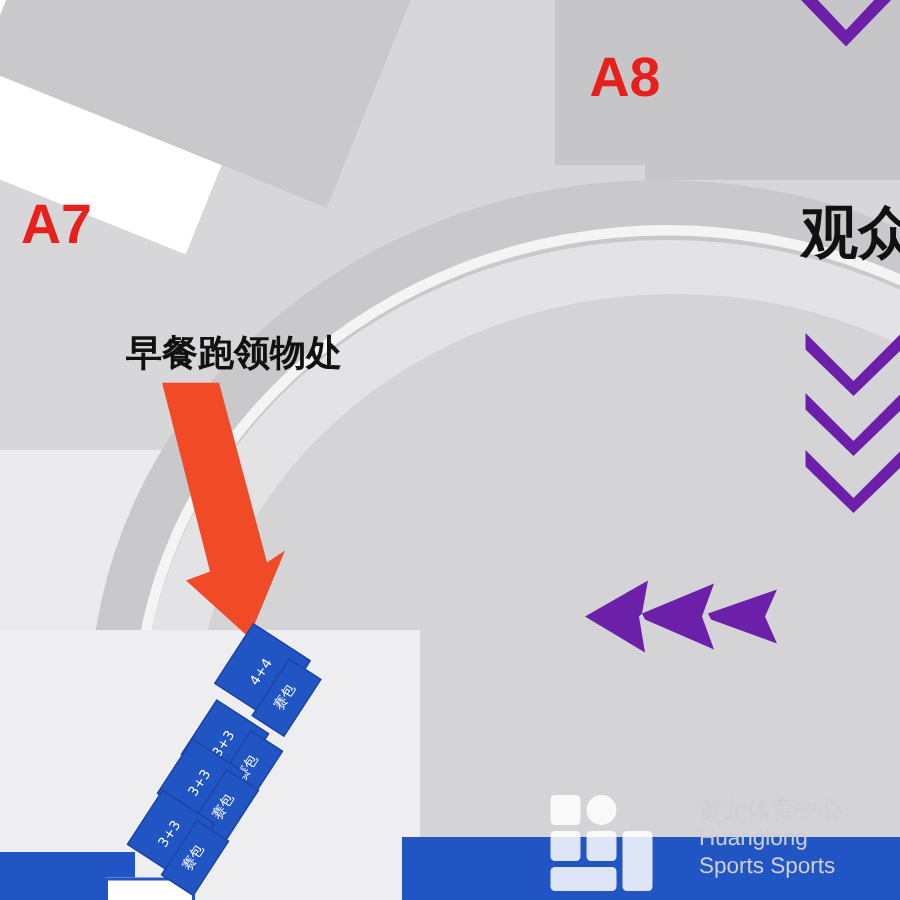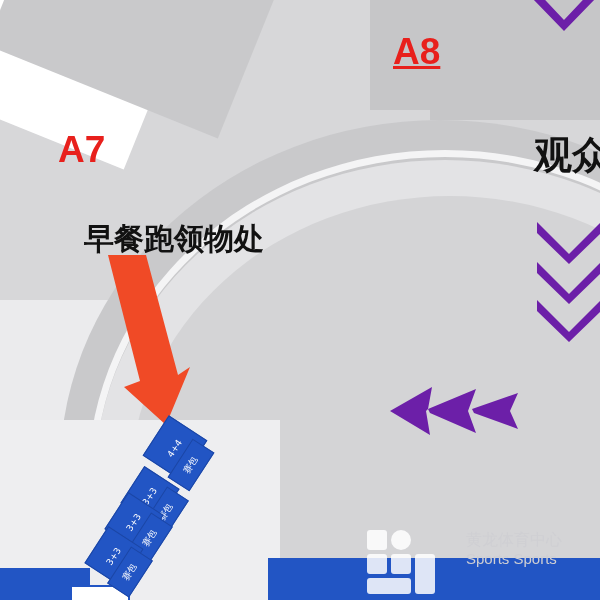--- a/index.html
+++ b/index.html
@@ -163,28 +163,28 @@
   }
 
   
   .zone-label {
     position: absolute;
     color: #e8201c;
     font-weight: bold;
     font-family: "Liberation Sans", sans-serif;
     letter-spacing: 0px;
   }
-  #zone-a7 { left: 14px; top: 129px; font-size: 37px; margin-left: 44px; }
-  #zone-a8 { left: 393px; top: 31px; font-size: 37px; text-decoration: underline; }
+  #zone-a7 { left: 14px; top: 129px; font-size: 37px; }
+  #zone-a8 { left: 393px; top: 31px; font-size: 37px; }
 
   .cn-label {
     position: absolute;
     color: #111111;
     font-weight: bold;
-    font-size: 30px;
+    font-size: 24px;
     font-family: "DejaVu Sans", sans-serif;
     white-space: nowrap;
   }
   #pickup-label { left: 84px; top: 219px; }
 
   .entrance-label {
     position: absolute;
     left: 534px;
     top: 136px;
     color: #111111;
@@ -341,16 +341,17 @@
   <svg class="wm-logo" viewBox="0 0 72 68">
     <rect x="2" y="2" width="20" height="20" rx="3" fill="#ffffff" opacity="0.85"></rect>
     <rect x="26" y="2" width="20" height="20" rx="10" fill="#ffffff" opacity="0.85"></rect>
     <rect x="2" y="26" width="20" height="20" rx="3" fill="#ffffff" opacity="0.85"></rect>
     <rect x="26" y="26" width="20" height="20" rx="3" fill="#ffffff" opacity="0.85"></rect>
     <rect x="2" y="50" width="44" height="16" rx="3" fill="#ffffff" opacity="0.85"></rect>
     <rect x="50" y="26" width="20" height="40" rx="3" fill="#ffffff" opacity="0.85"></rect>
   </svg>
   <div class="wm-text">
     <div class="wm-cn">黄龙体育中心</div>
+    <div class="wm-en">Huanglong</div>
     <div class="wm-en">Sports Sports</div>
   </div>
 
 </div>
 
 </body></html>

